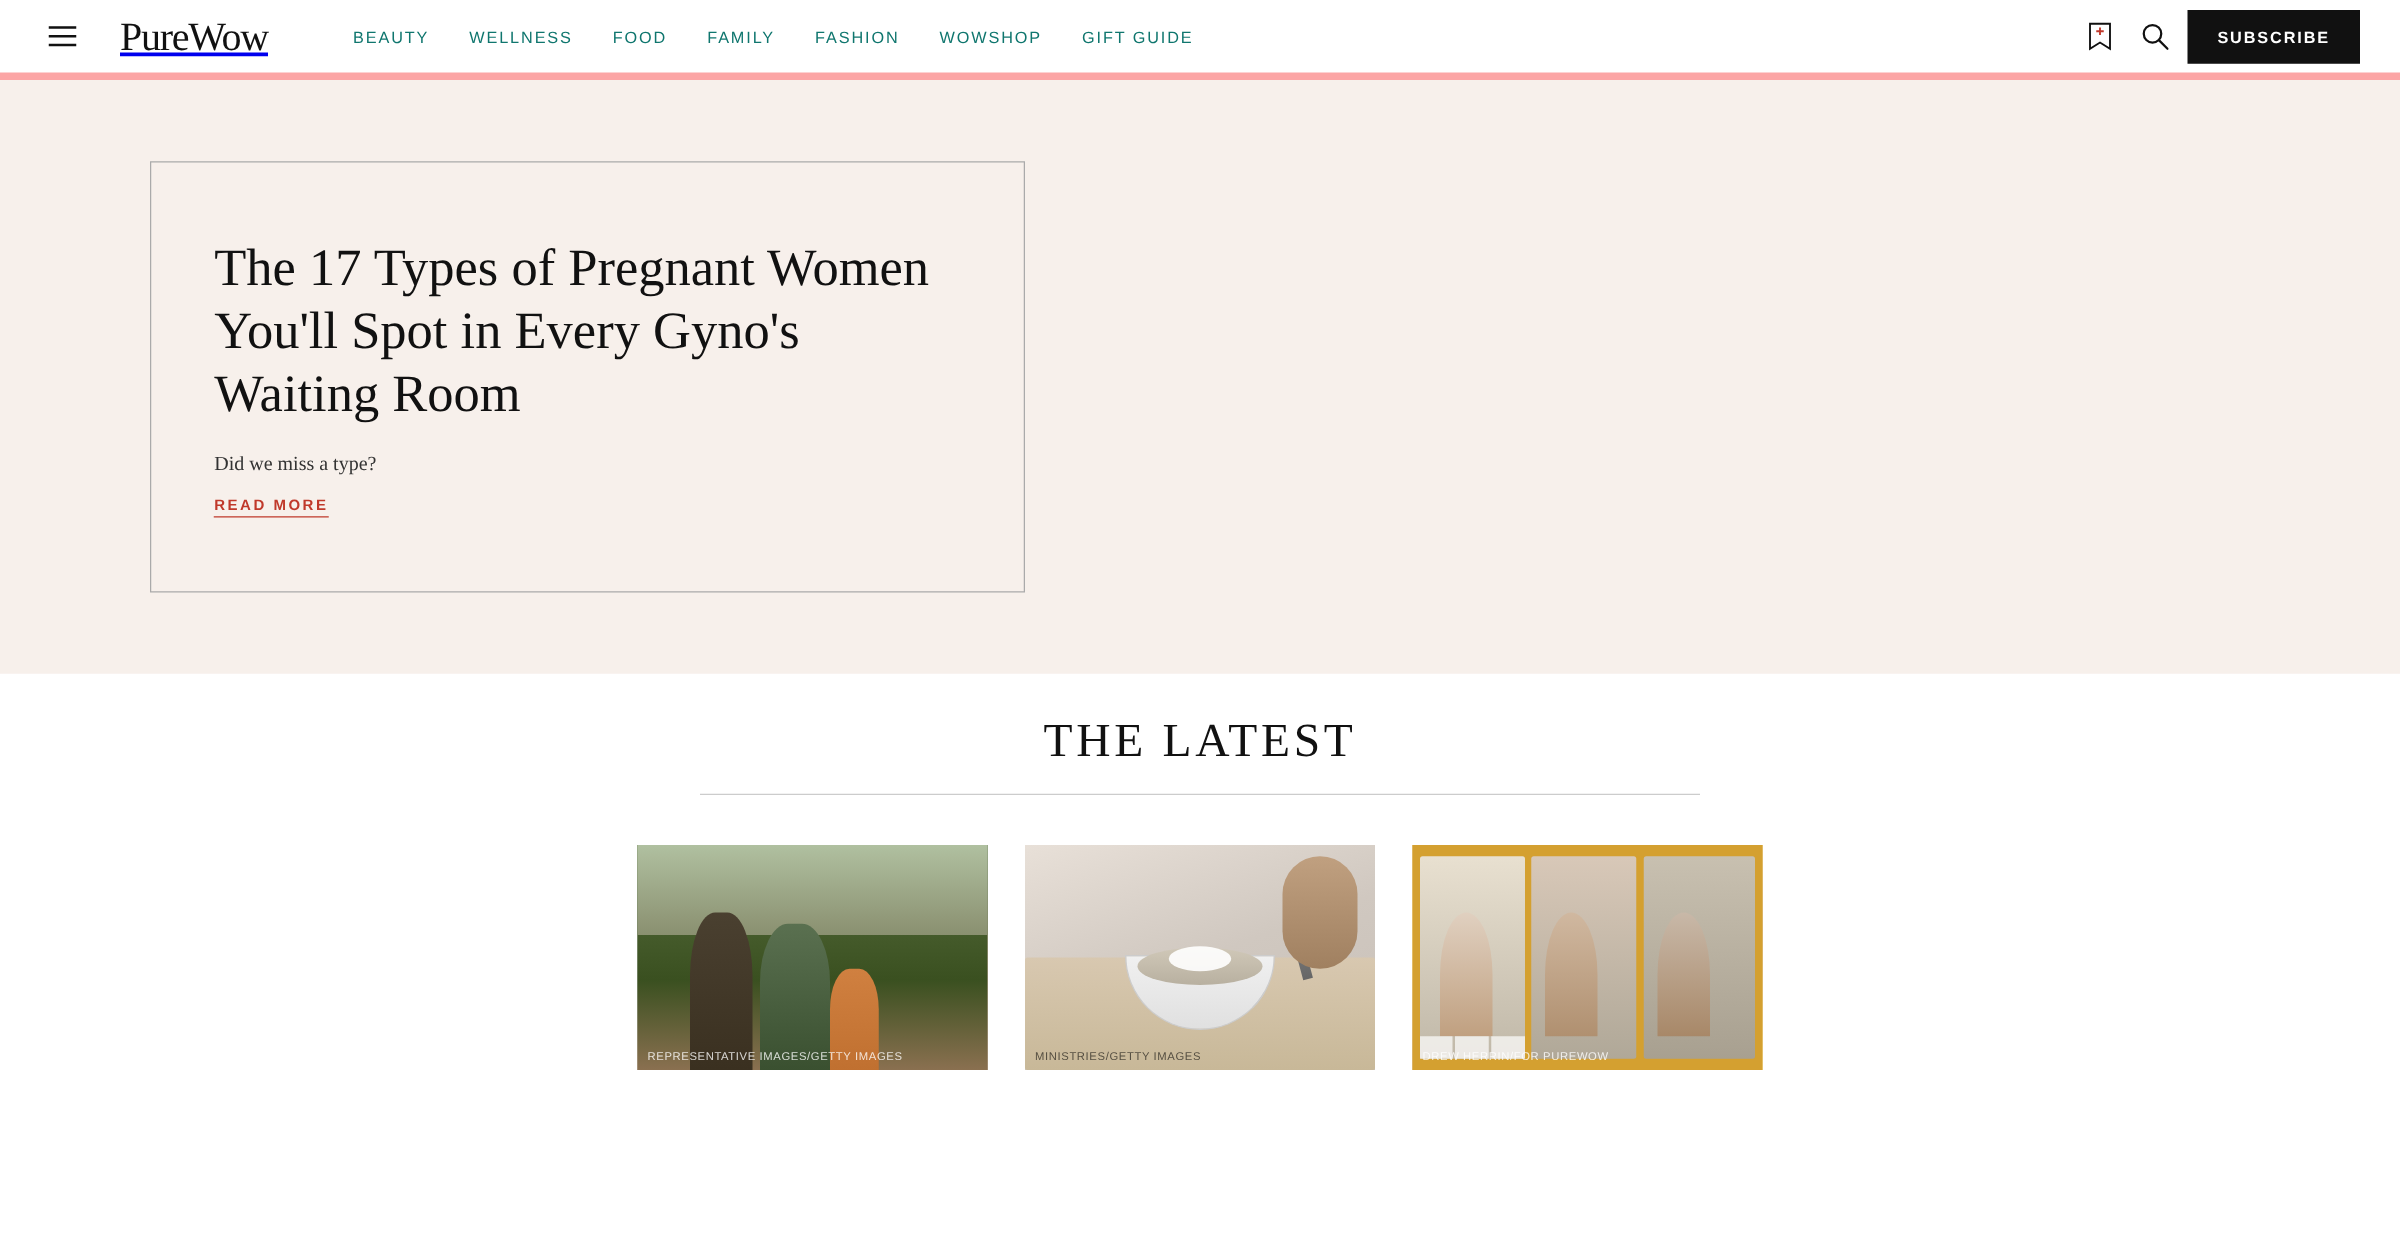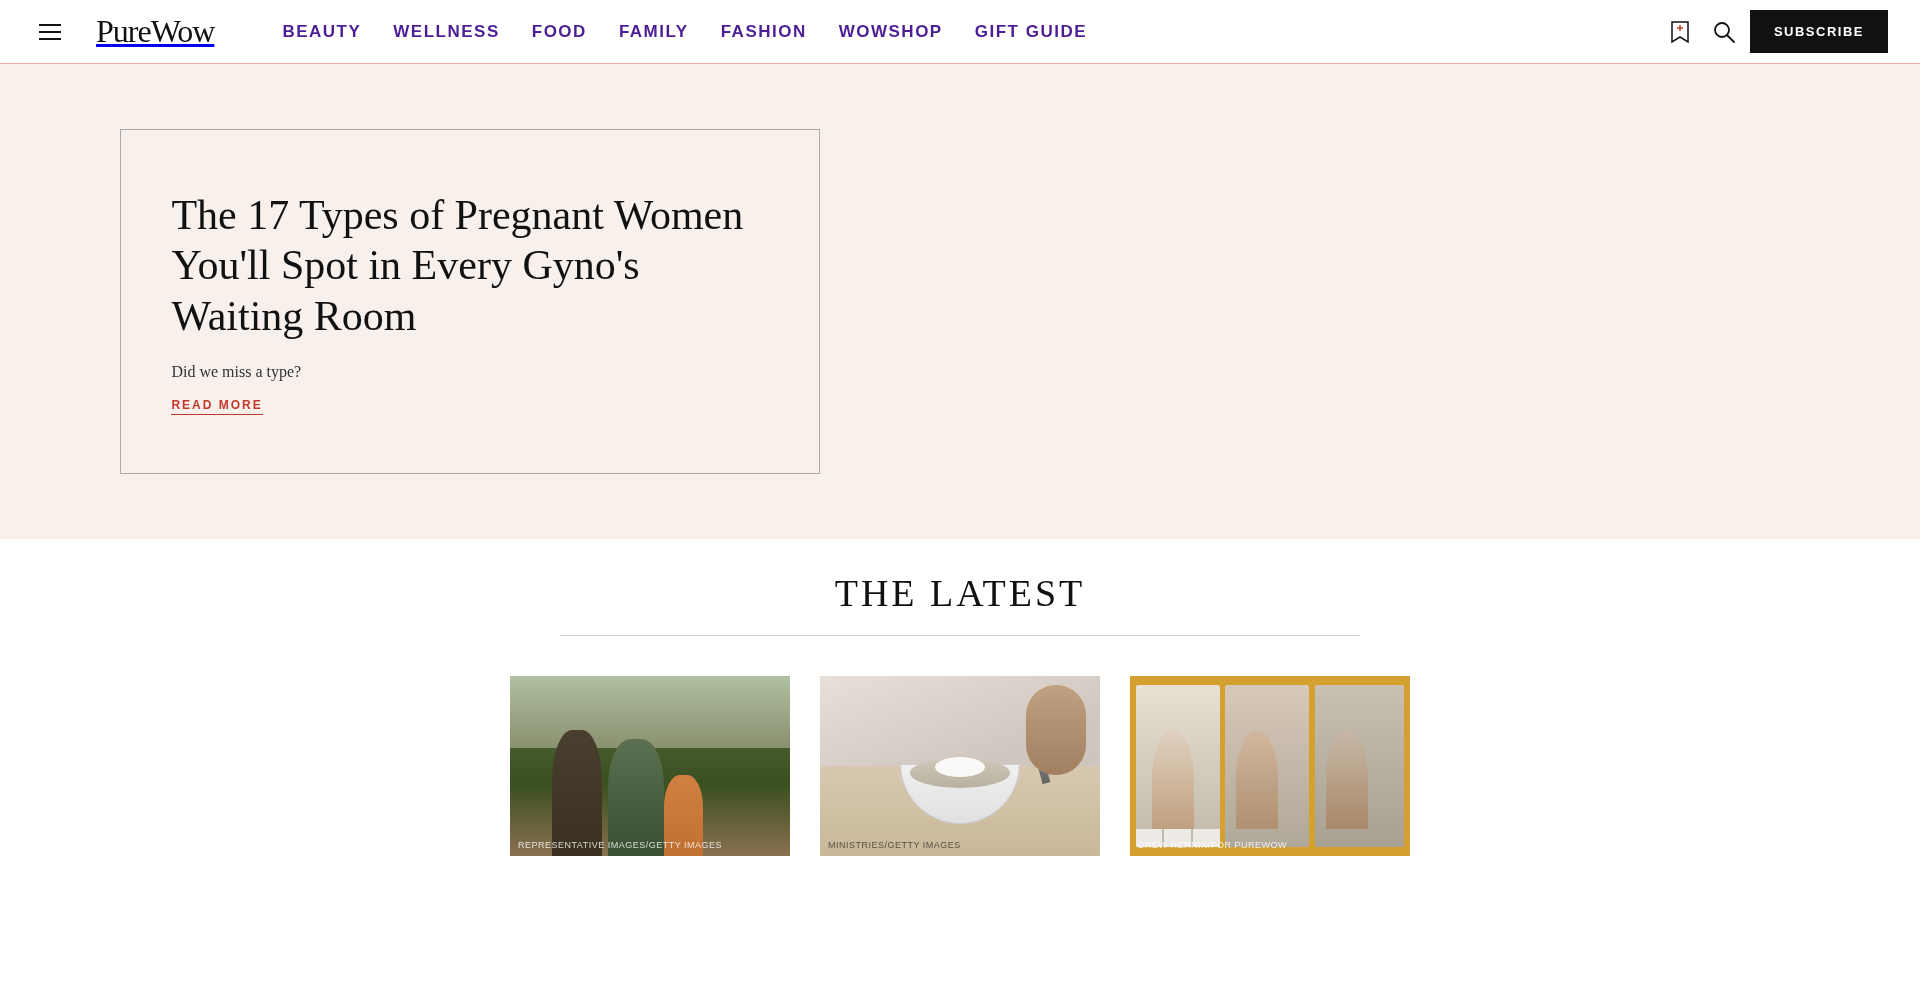--- a/index.html
+++ b/index.html
@@ -3,28 +3,28 @@
   <meta charset="utf-8">
   <style>
     * { margin: 0; padding: 0; box-sizing: border-box; }
     body { font-family: Georgia, 'Times New Roman', serif; background: #fff; width: 1920px; min-height: 993px; overflow-x: hidden; }
 
     
     nav {
       position: fixed; top: 0; left: 0; width: 100%; height: 64px;
       background: #fff; display: flex; align-items: center;
       justify-content: space-between; padding: 0 32px;
-      border-bottom: 1px solid #fca5a5; z-index: 100;
+      border-bottom: 6px solid #fca5a5; z-index: 100;
     }
     .nav-left { display: flex; align-items: center; gap: 28px; }
     .hamburger { display: flex; flex-direction: column; gap: 5px; cursor: pointer; }
     .hamburger span { display: block; width: 22px; height: 2px; background: #111; }
     .logo { font-family: 'Palatino Linotype', Palatino, serif; font-size: 32px; font-weight: 400; letter-spacing: -1px; color: #111; }
     .nav-links { display: flex; align-items: center; gap: 32px; margin-left: 40px; }
-    .nav-link { font-family: Arial, sans-serif; font-size: 17px; font-weight: 700; letter-spacing: 1.5px; color: #4c1d95; text-transform: uppercase; text-decoration: none; }
+    .nav-link { font-family: Arial, sans-serif; font-size: 13px; font-weight: 400; letter-spacing: 1.5px; color: #0f766e; text-transform: uppercase; text-decoration: none; }
     .nav-right { display: flex; align-items: center; gap: 8px; }
     .icon-btn { background: none; border: none; cursor: pointer; display: flex; align-items: center; justify-content: center; width: 36px; height: 36px; }
     .subscribe-btn {
       background: #111; color: #fff;
       font-family: Arial, sans-serif; font-size: 13px; font-weight: 700; letter-spacing: 1.5px;
       border: none; padding: 14px 24px; cursor: pointer; text-transform: uppercase;
     }
 
     
     .hero {

